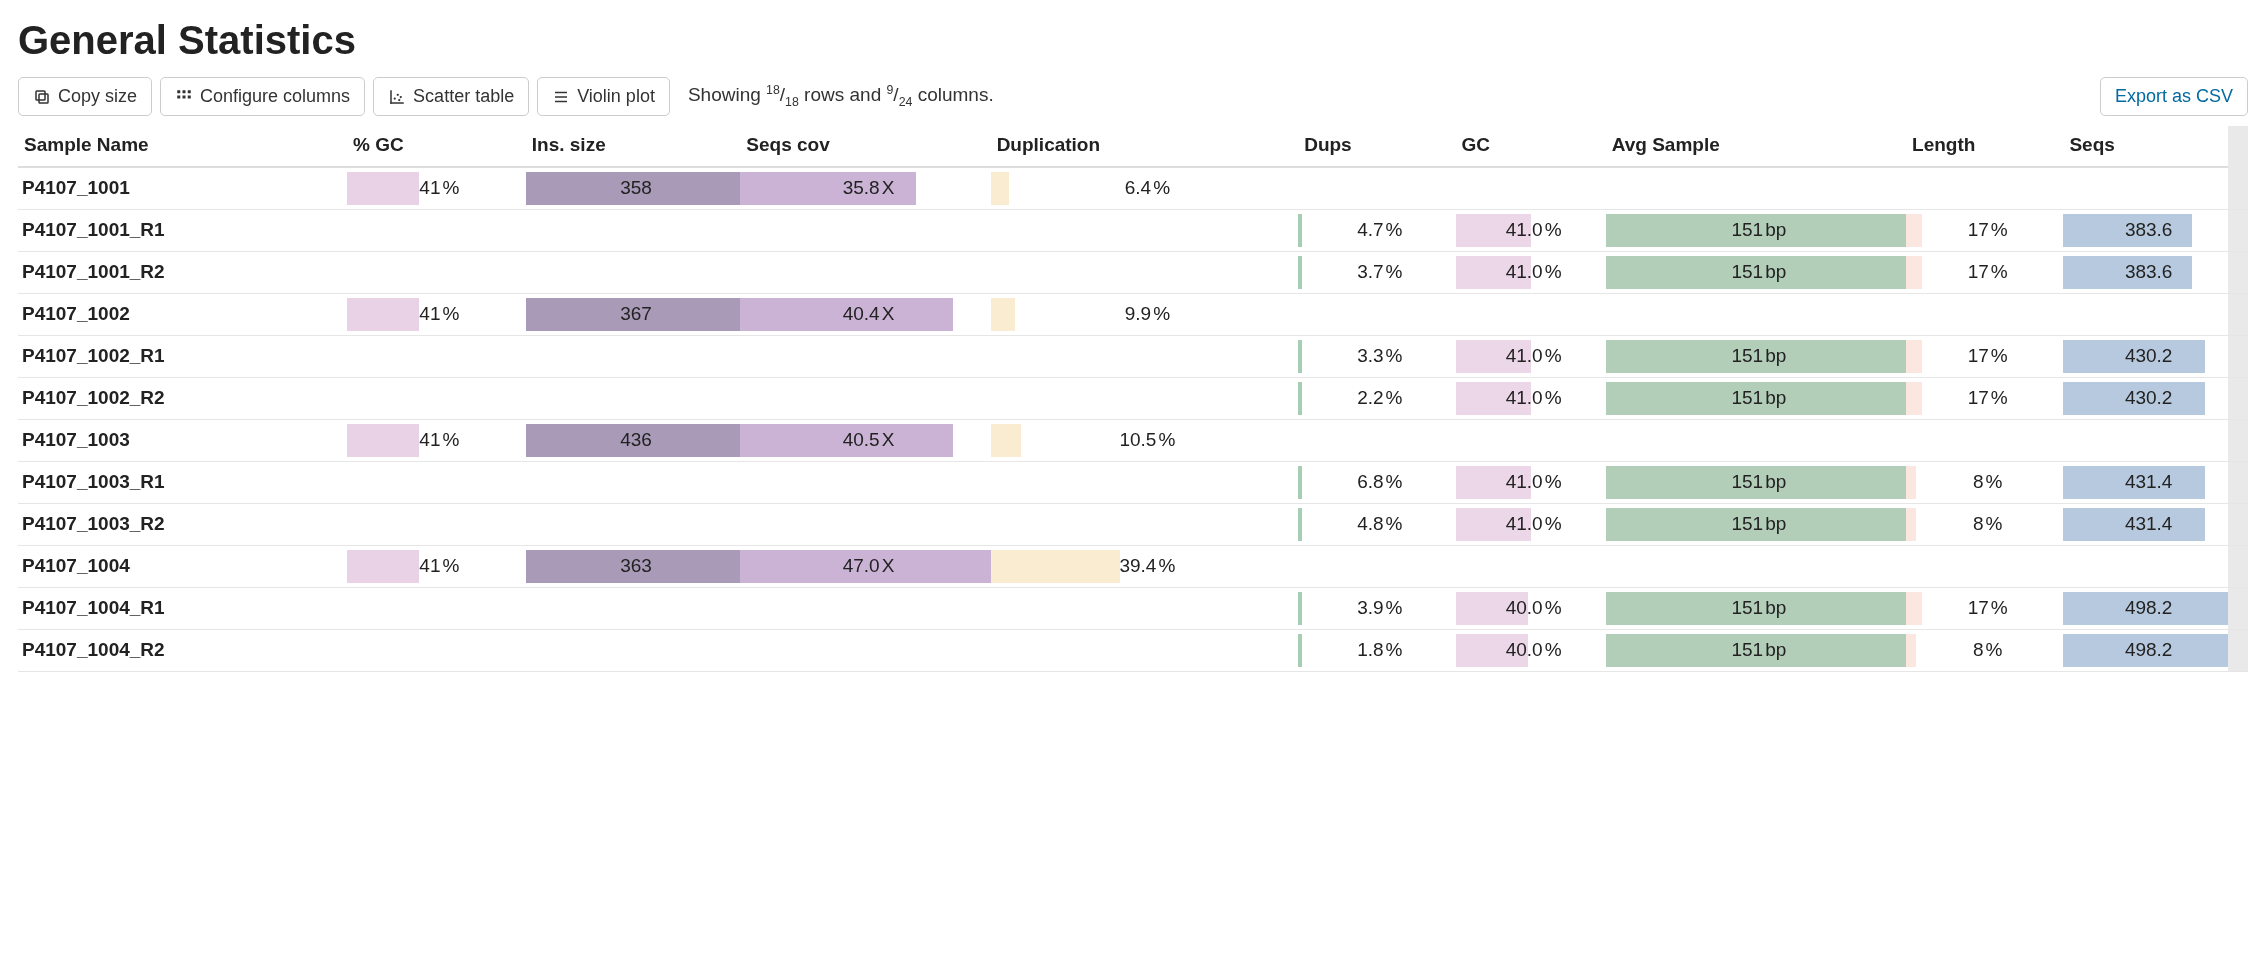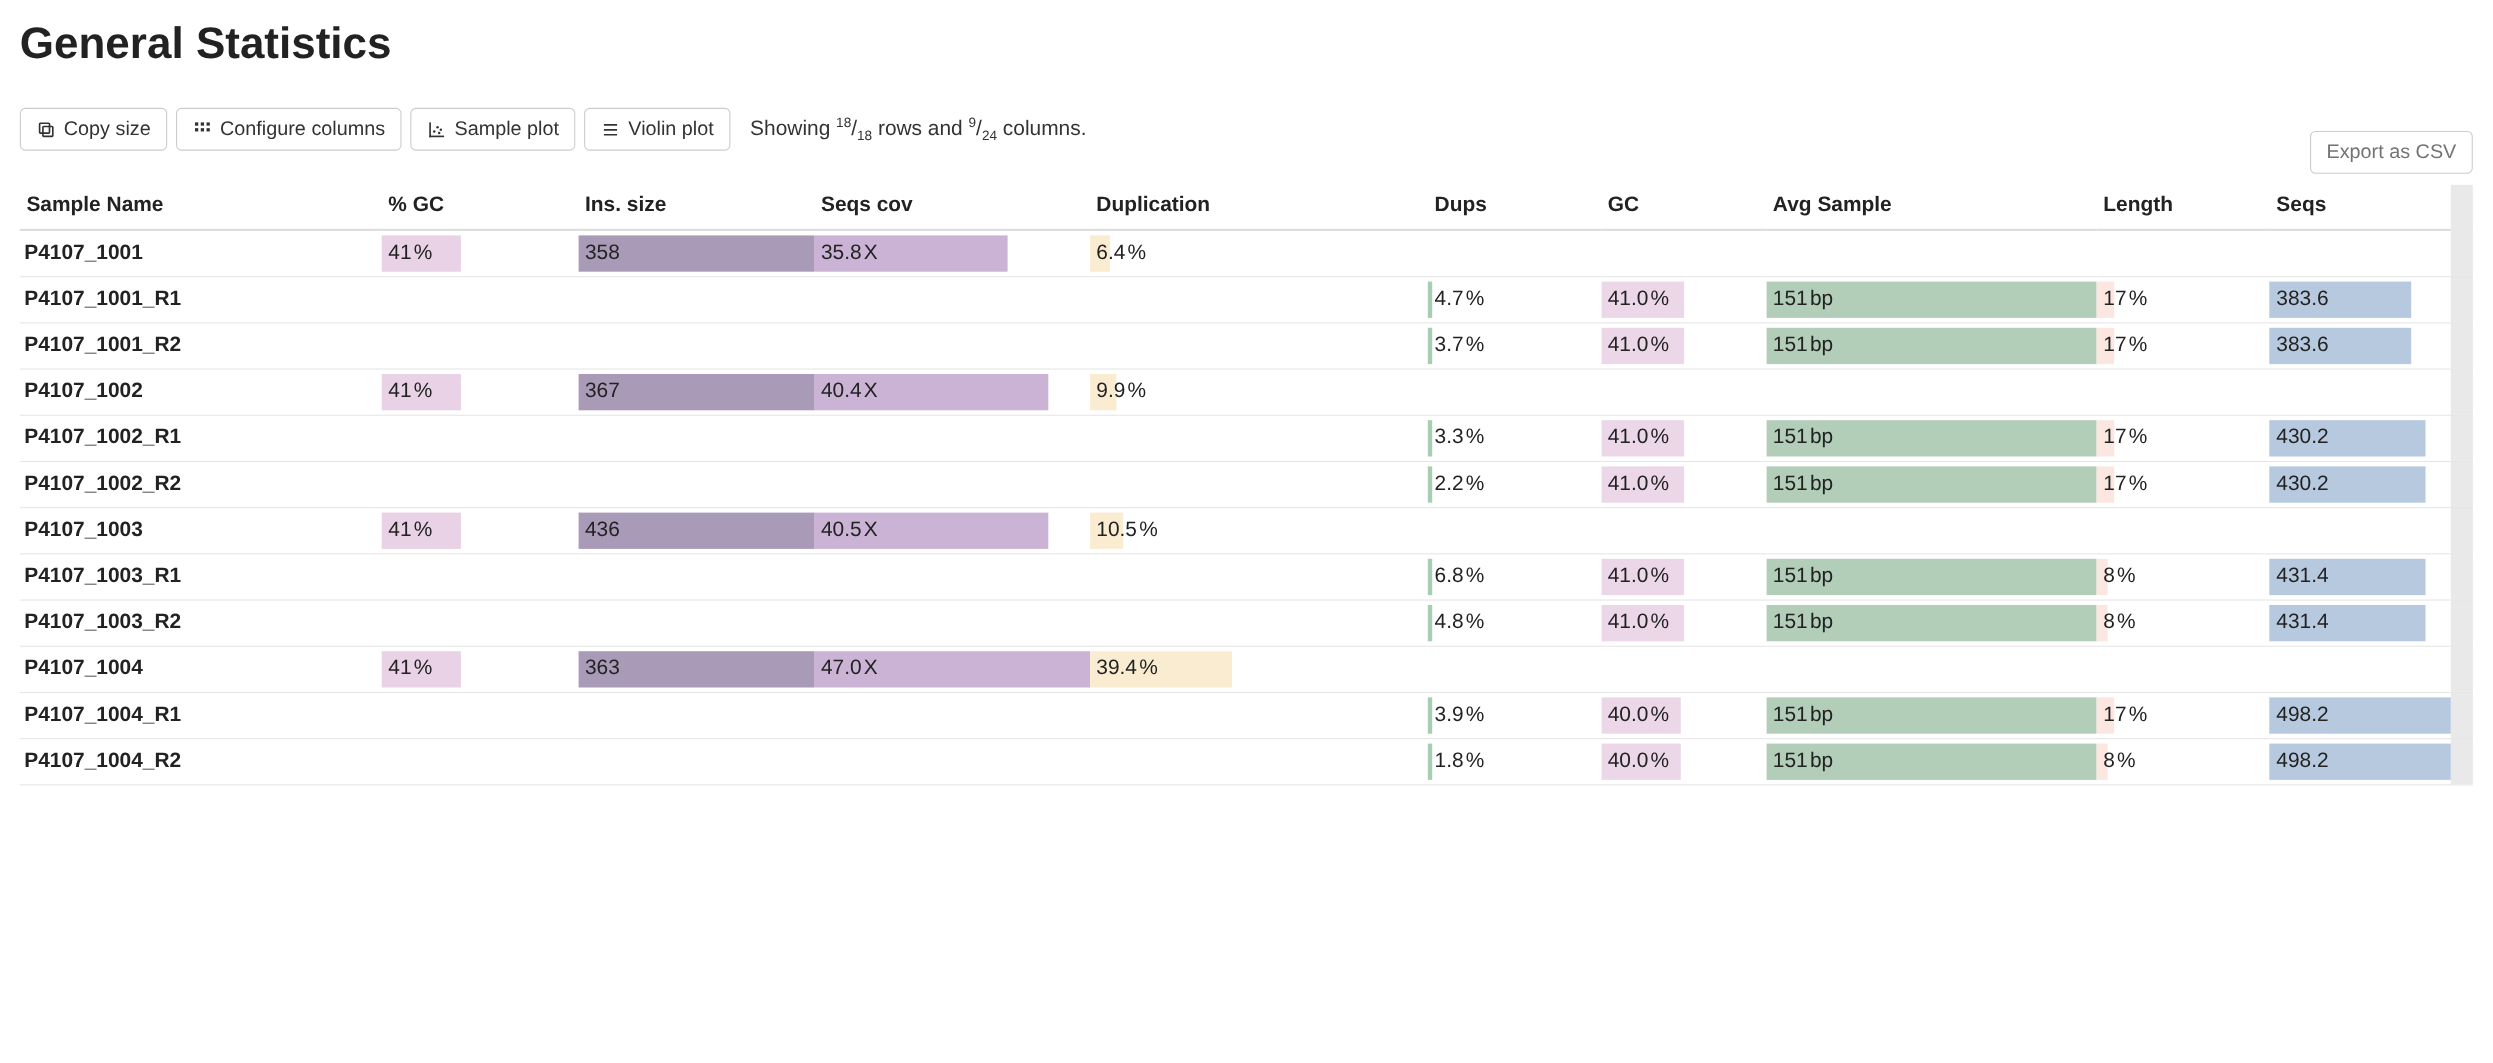--- a/index.html
+++ b/index.html
@@ -41,23 +41,22 @@
   .toolbar .status sub { font-size: 0.65em; vertical-align: sub; }
   .spacer { flex: 1; }
   .export-btn {
     display: inline-flex;
     align-items: flex-start;
     padding: 8px 14px;
     border: 1px solid #ccc;
     border-radius: 5px;
     background: #fff;
     font-size: 18px;
-    color: #737373;
+    color: #0369a1;
     cursor: pointer;
-    margin-top: 42px;
   }
   .icon { display:inline-block; width:18px; height:18px; }
   .icon svg { width:100%; height:100%; display:block; }
 
   table {
     width: 100%;
     border-collapse: collapse;
     table-layout: fixed;
     font-size: 19px;
   }
@@ -76,20 +75,21 @@
   }
   tbody td.sn {
     font-weight: 700;
     padding-left: 4px;
   }
   .cell {
     position: relative;
     height: 100%;
     display: flex;
     align-items: center;
+    justify-content: center;
   }
   .cell .bar {
     position: absolute;
     top: 4px; bottom: 4px; left: 0;
     border-radius: 0;
   }
   .cell .val {
     position: relative;
     padding-left: 6px;
     white-space: nowrap;
@@ -142,21 +142,21 @@
     <span class="icon">
       <svg viewBox="0 0 24 24" fill="#333">
         <rect x="3" y="3" width="2" height="18"></rect>
           <rect x="3" y="19" width="18" height="2"></rect>
         <circle cx="9" cy="14" r="1.5"></circle>
           <circle cx="13" cy="9" r="1.5"></circle>
           <circle cx="17" cy="12" r="1.5"></circle>
           <circle cx="15" cy="16" r="1.5"></circle>
       </svg>
     </span>
-    <span>Sample plot</span>
+    <span>Scatter table</span>
   </button>
 
   <button class="btn">
     <span class="icon">
       <svg viewBox="0 0 24 24" fill="none" stroke="#333" stroke-width="2">
         <line x1="4" y1="6" x2="20" y2="6"></line>
           <line x1="4" y1="12" x2="20" y2="12"></line>
           <line x1="4" y1="18" x2="20" y2="18"></line>
       </svg>
     </span>

